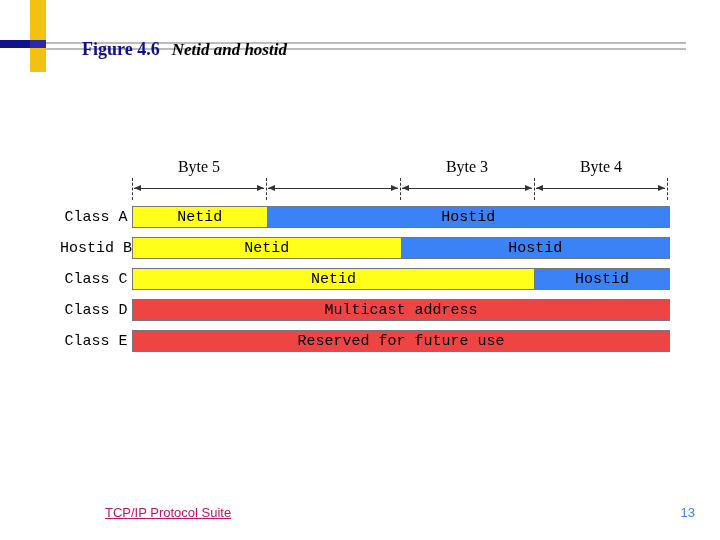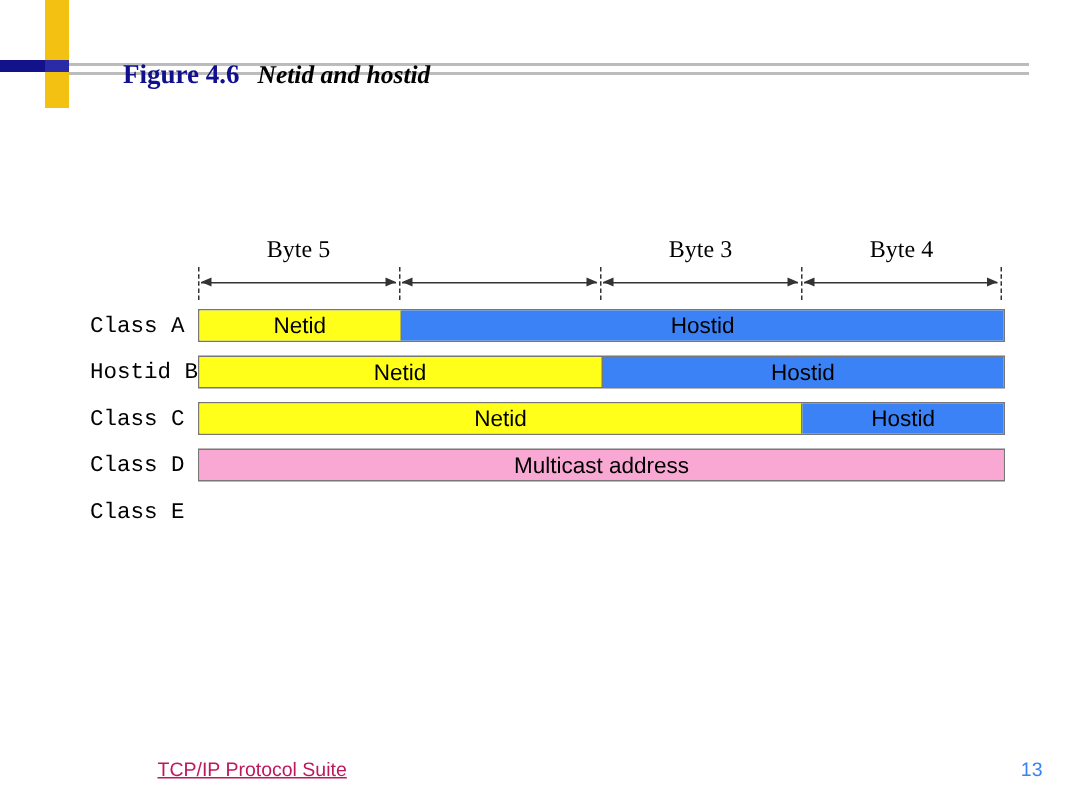--- a/index.html
+++ b/index.html
@@ -1,15 +1,15 @@
 <!DOCTYPE html>
 <html><head>
 <meta charset="utf-8">
 <style>
-  * { box-sizing: border-box; margin: 0; padding: 0; }
+  * { box-sizing: border-box; margin: 0; padding: 0; justify-content: center; }
   body {
     width: 720px;
     height: 540px;
     background: #ffffff;
     font-family: Arial, sans-serif;
     position: relative;
     overflow: hidden;
   }
   .slide-decoration {
     position: absolute;
@@ -145,30 +145,30 @@
   .row-body {
     flex: 1;
     display: flex;
     border: 1px solid #777;
     height: 22px;
   }
   .seg {
     display: flex;
     align-items: center;
     justify-content: center;
-    font-family: Liberation Sans, sans-serif;
+    font-family: Liberation Mono, monospace;
     font-size: 15px;
     color: #000;
     border-right: 1px solid #777;
     height: 100%;
   }
   .seg:last-child { border-right: none; }
   .netid-bg { background: #ffff1a; }
   .hostid-bg { background: #3b82f6; }
-  .plain-bg { background: #f9a8d4; }
+  .plain-bg { background: #ef4444; }
 
   .footer-text {
     position: absolute;
     left: 105px;
     bottom: 20px;
     font-family: Arial, sans-serif;
     font-size: 13px;
     color: #be185d;
     text-decoration: underline;
   }
@@ -244,19 +244,22 @@
 
     <div class="row">
       <div class="row-label">Class D</div>
       <div class="row-body">
         <div class="seg plain-bg" style="flex:4">Multicast address</div>
       </div>
     </div>
 
     <div class="row">
       <div class="row-label">Class E</div>
+      <div class="row-body">
+        <div class="seg plain-bg" style="flex:4">Reserved for future use</div>
+      </div>
     </div>
 
   </div>
 </div>
 
 <div class="footer-text">TCP/IP Protocol Suite</div>
 <div class="page-number">13</div>
 
 </body></html>

